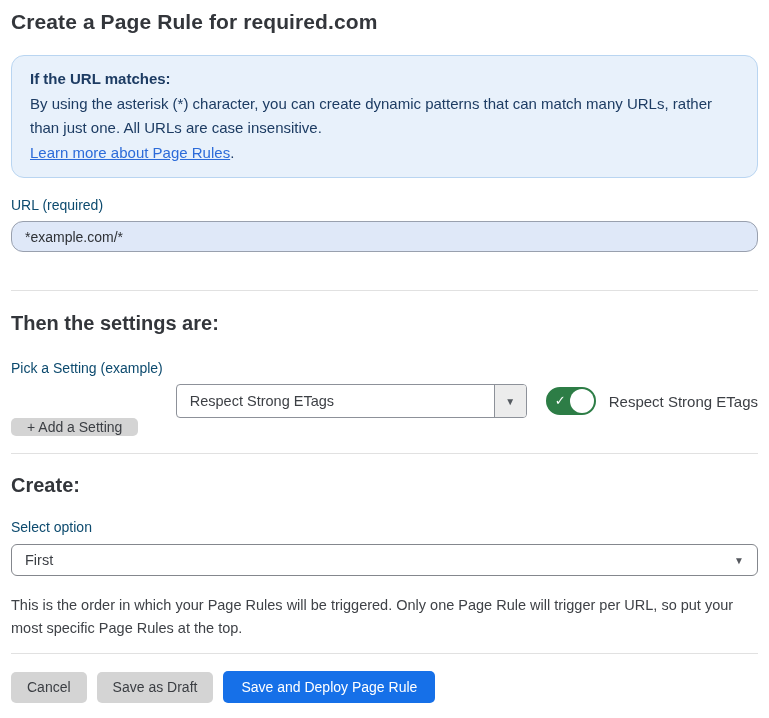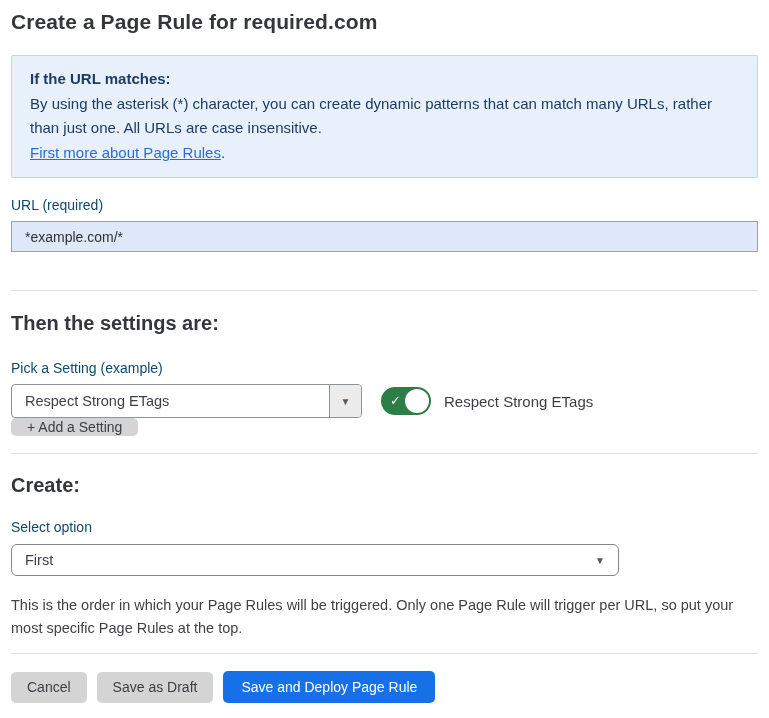--- a/index.html
+++ b/index.html
@@ -13,62 +13,62 @@
 
   .page-title {
     font-size: 21px; font-weight: bold; color: #33363b;
     letter-spacing: 0.1px; margin-bottom: 21px;
   }
 
   
   .info-box {
     background: #e8f1fb;
     border: 1px solid #b9d5f1;
-    border-radius: 2px;
+    border-radius: 13px;
     padding: 11px 18px 12px 18px;
     color: #1d3c63;
     font-size: 15px;
     line-height: 24.5px;
     margin-bottom: 19px;
   }
   .info-box .info-heading { font-weight: bold; }
   .info-box .info-link {
     color: #2c6bd9; text-decoration: underline; cursor: pointer;
   }
 
   .field-label {
     font-size: 14px; color: #0c4a6e; margin-bottom: 8px;
   }
 
   .url-input {
     display: block; width: 747px; height: 31px;
     background: #dfe8f8;
     border: 1px solid #99a0ae;
-    border-radius: 0;
+    border-radius: 12px;
     padding: 0 13px;
     font-family: "Liberation Sans", "DejaVu Sans", sans-serif;
     font-size: 14px; color: #2e3136;
     outline: none;
   }
 
   .divider {
     border: none; border-top: 1px solid #e1e1e1;
     margin: 0;
   }
   .divider.d1 { margin-top: 38px; margin-bottom: 21px; }
   .divider.d2 { margin-top: 17px; margin-bottom: 20px; }
   .divider.d3 { margin-top: 13px; margin-bottom: 17px; }
 
   .section-heading {
     font-size: 20px; font-weight: bold; color: #33363b;
   }
 
   .picker-label { margin-top: 25px; }
 
-  .setting-row { display: flex; align-items: center; margin-top: 0; }
+  .setting-row { display: flex; align-items: center; margin-top: 0; justify-content: flex-end; }
 
   
   .select-box {
     display: flex; align-items: stretch;
     width: 351px; height: 34px;
     background: #ffffff;
     border: 1px solid #8d9199;
     border-radius: 4px;
     overflow: hidden;
     cursor: pointer;
@@ -107,21 +107,21 @@
     font-size: 14px; cursor: pointer; padding: 0 16px;
   }
   .btn-gray { background: #d4d4d4; color: #3b3e43; }
   .add-setting-btn { height: 18px; }
 
   .order-label { margin-top: 22px; margin-bottom: 9px; }
 
   
   .select-full {
     display: flex; align-items: center;
-    width: 608px; height: 32px;
+    width: 747px; height: 32px;
     background: #ffffff;
     border: 1px solid #84878d;
     border-radius: 6px;
     padding: 0 13px;
     cursor: pointer;
   }
   .select-full .select-value {
     flex: 1; font-size: 14.5px; color: #3c3f44;
   }
   .select-full .select-caret { font-size: 10px; color: #55585e; }
@@ -139,21 +139,21 @@
 </head>
 <body>
 
 <div class="page">
 
   <h1 class="page-title">Create a Page Rule for required.com</h1>
 
   <div class="info-box">
     <div class="info-heading">If the URL matches:</div>
     <div class="info-body">By using the asterisk (*) character, you can create dynamic patterns that can match many URLs, rather than just one. All URLs are case insensitive.</div>
-    <div><a class="info-link">First more about Page Rules</a><span>.</span></div>
+    <div><a class="info-link">Learn more about Page Rules</a><span>.</span></div>
   </div>
 
   <div class="field-label">URL (required)</div>
   <input class="url-input" type="text" value="*example.com/*" style="">
 
   <hr class="divider d1">
 
   <h2 class="section-heading">Then the settings are:</h2>
 
   <div class="field-label picker-label">Pick a Setting (example)</div>

